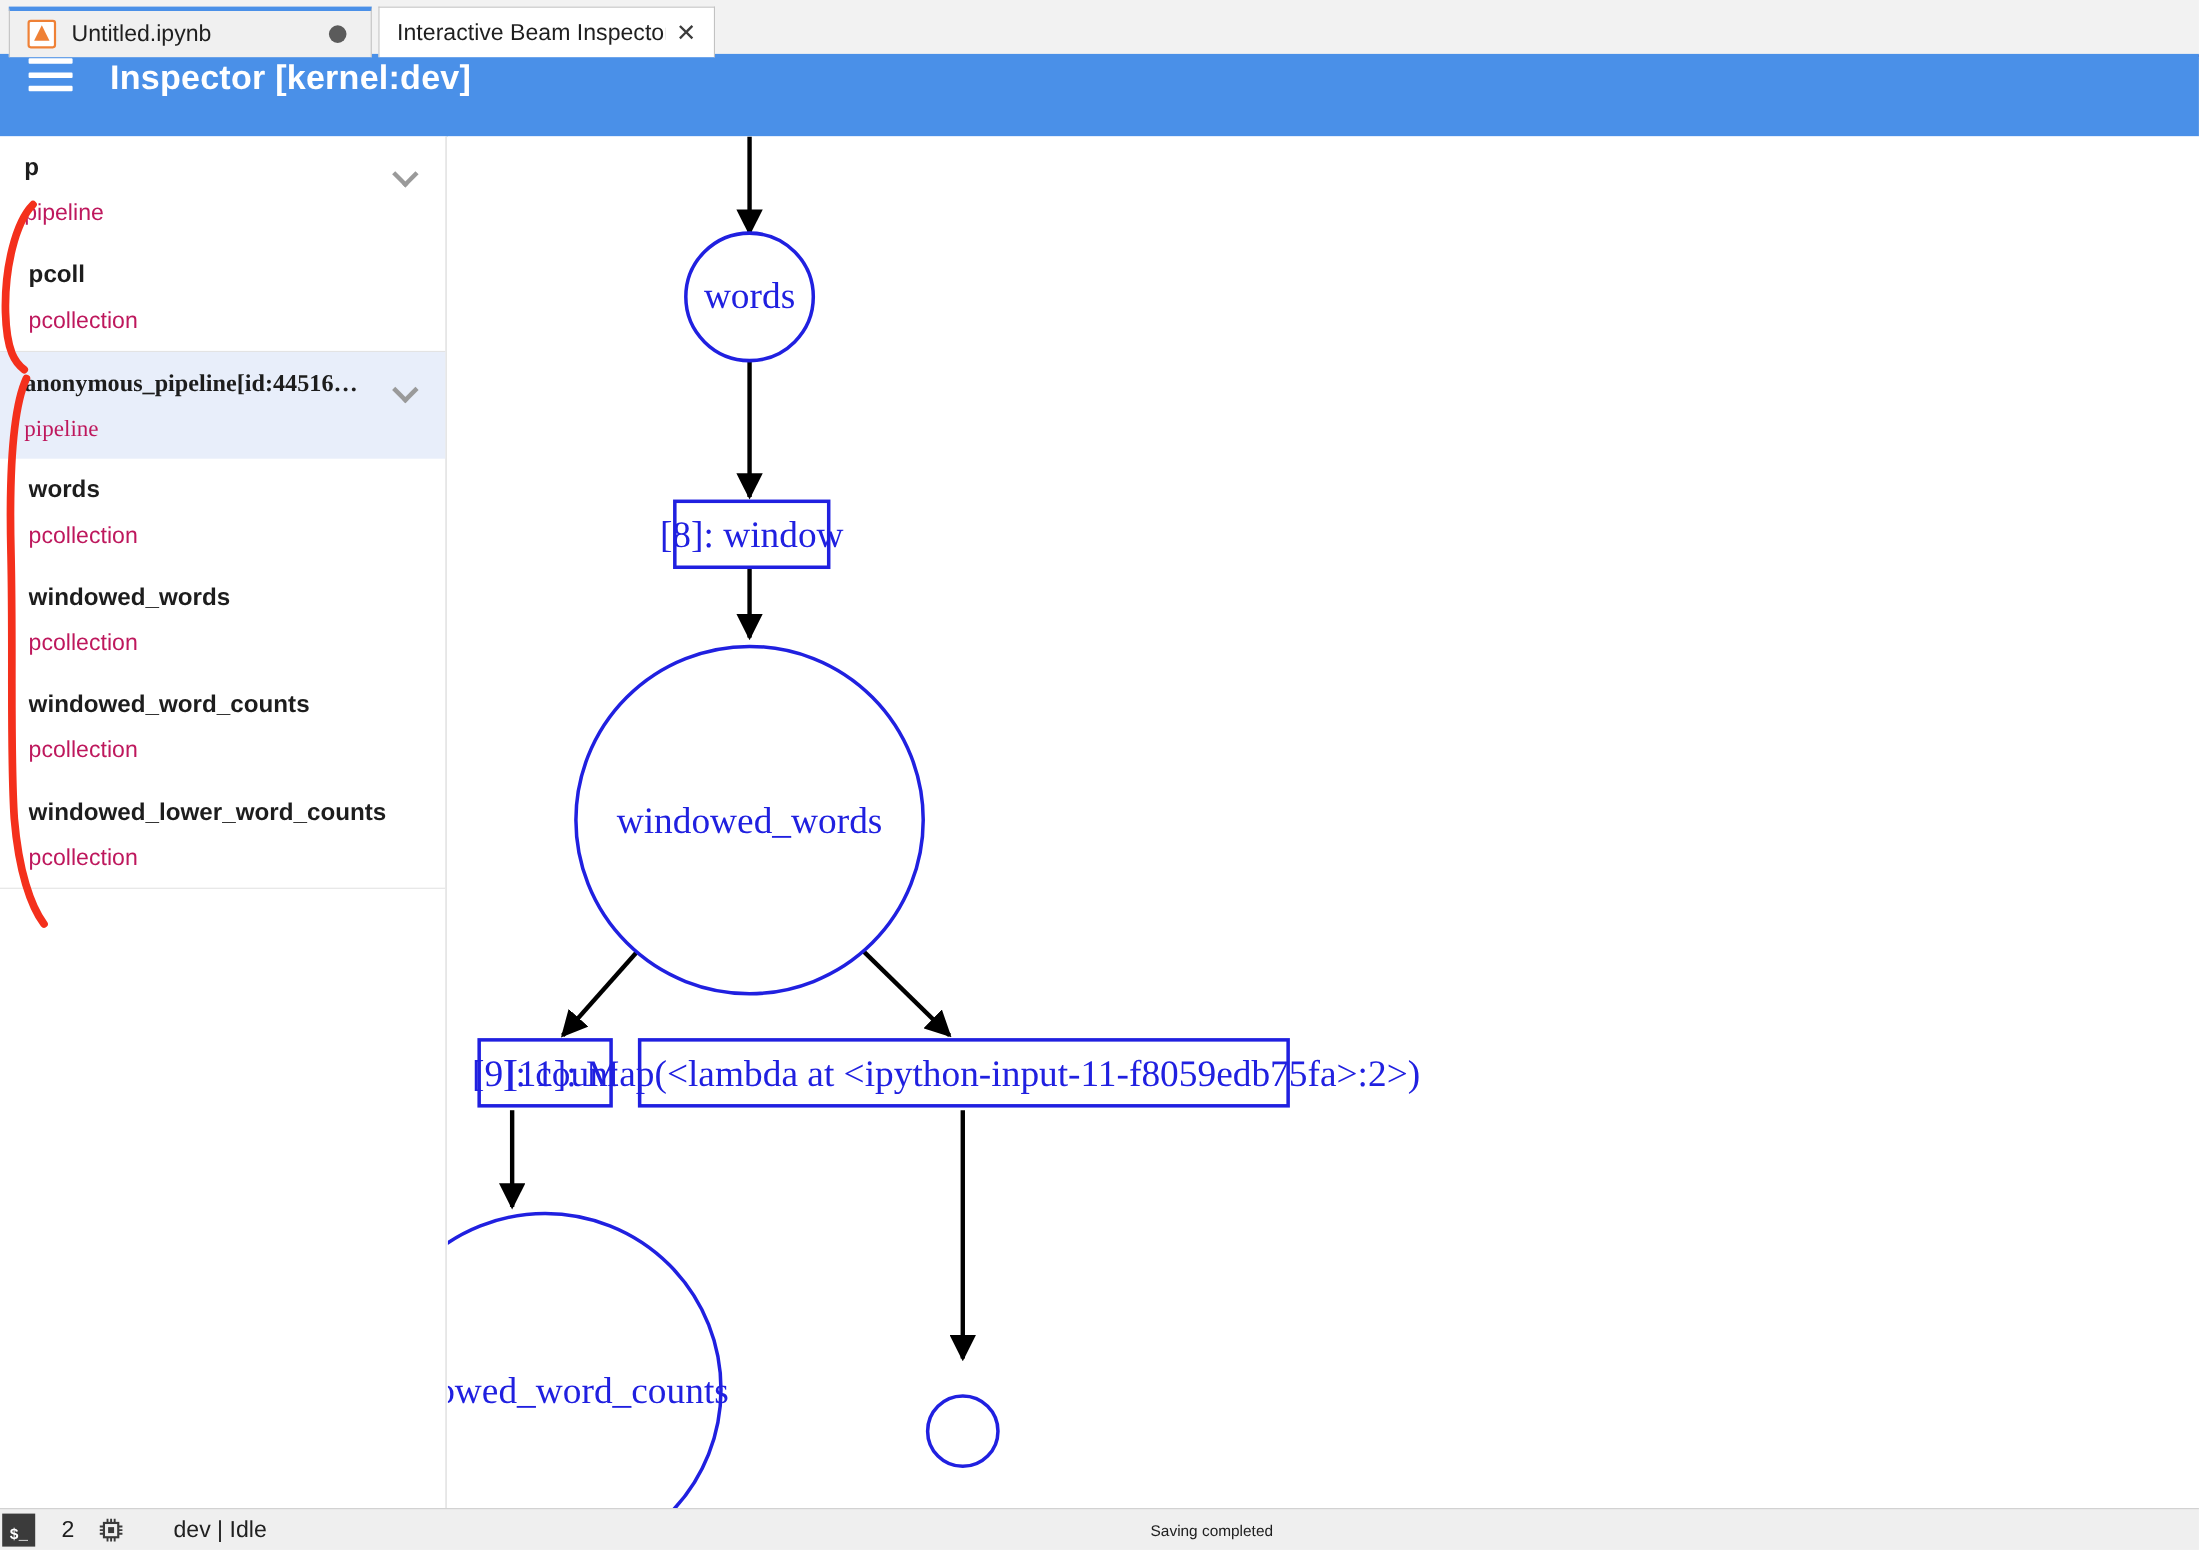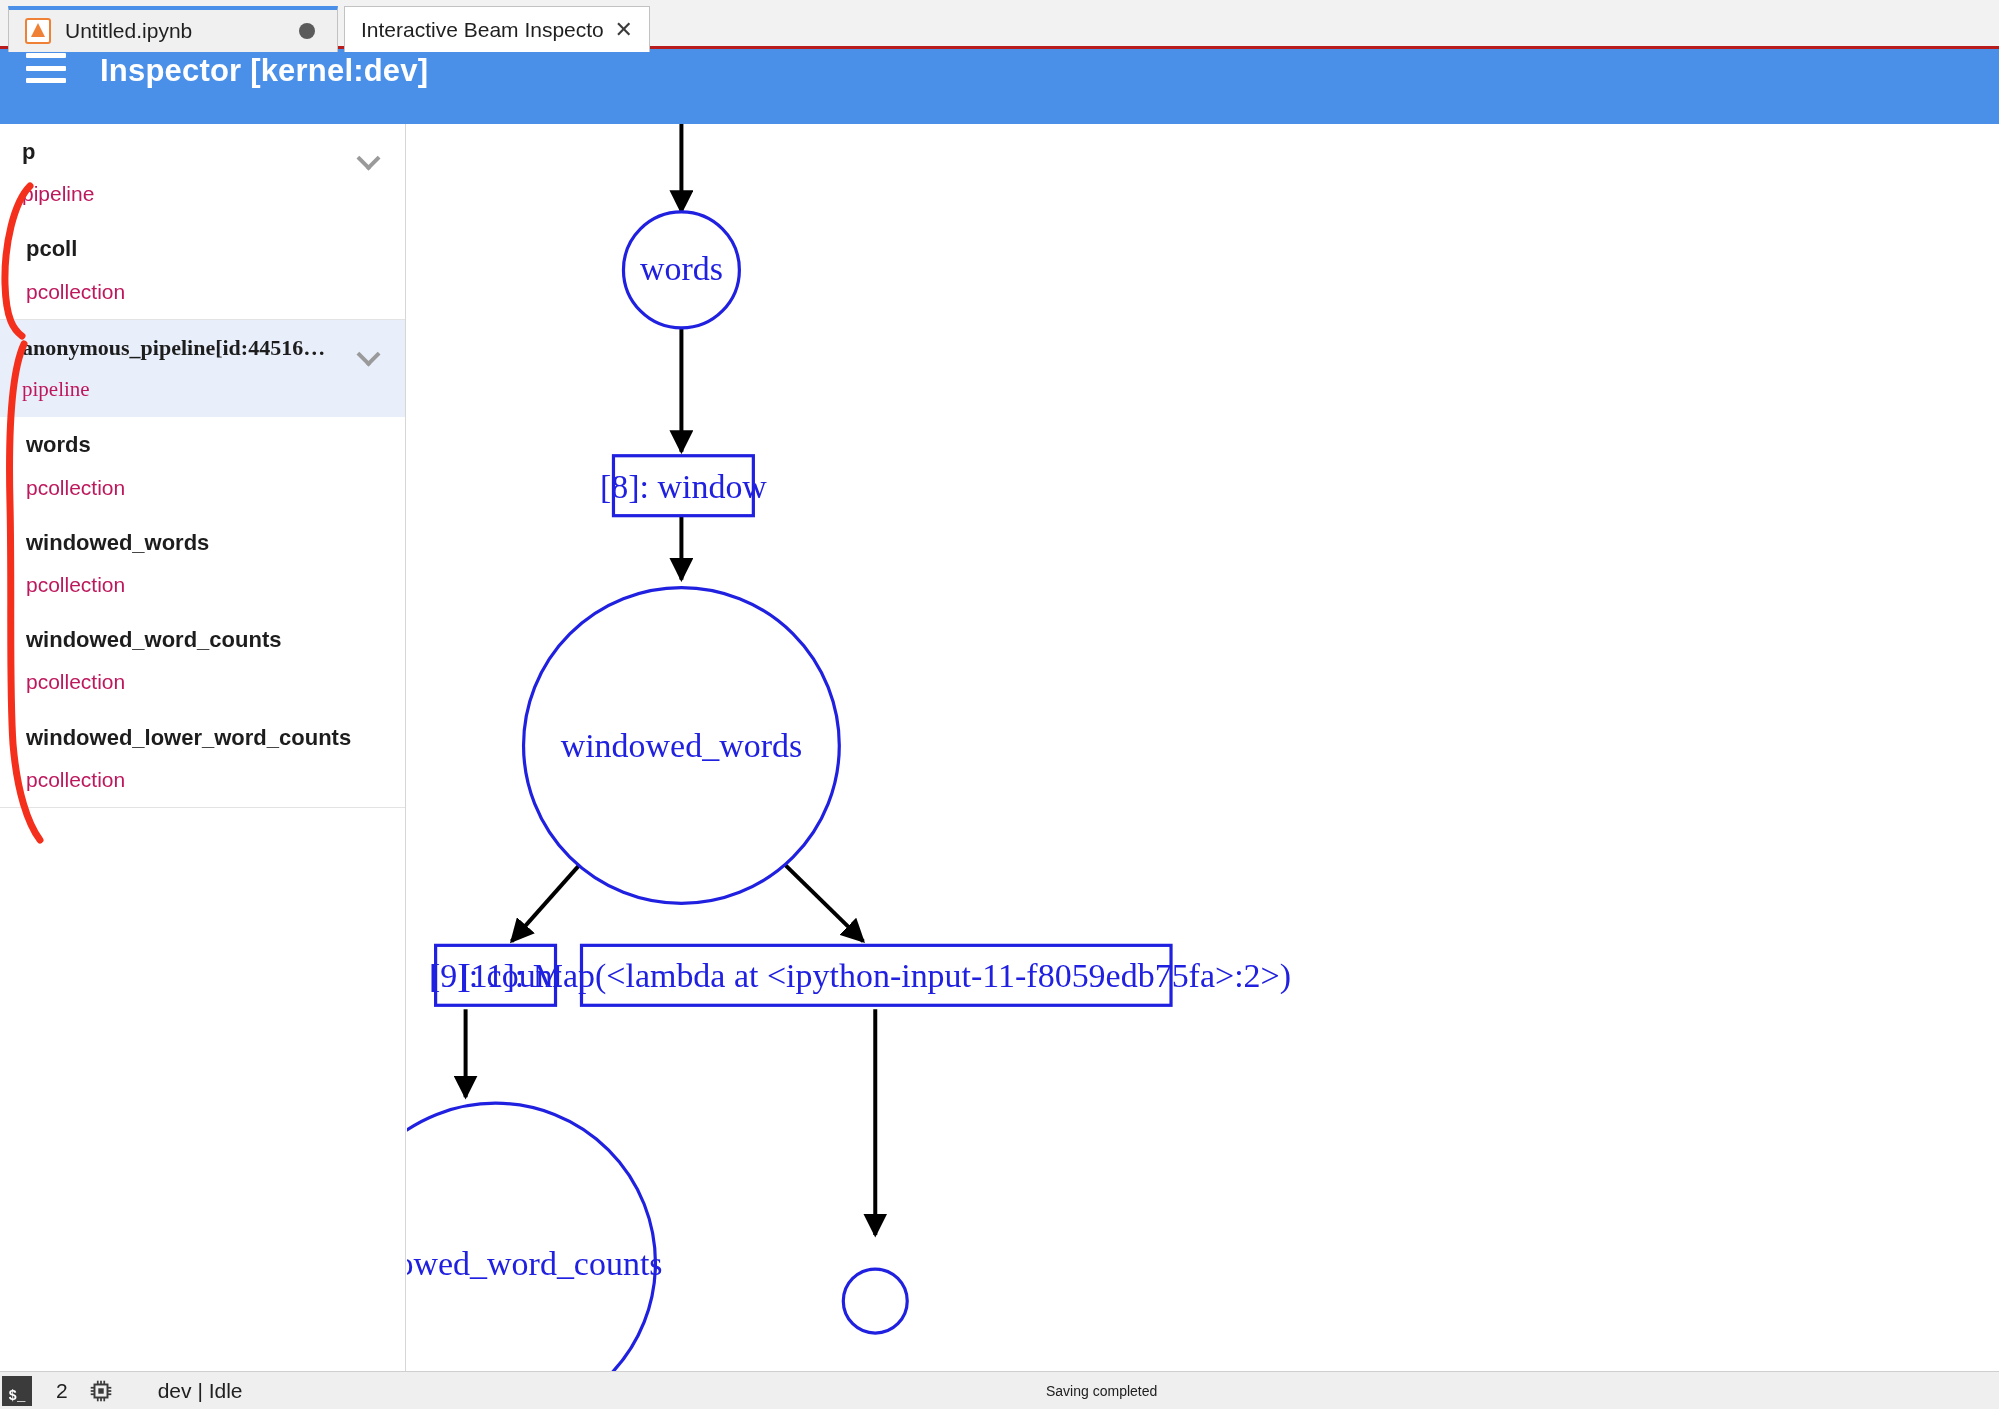--- a/index.html
+++ b/index.html
@@ -13,21 +13,21 @@
   #app {
     position: relative;
     width: 1999px; height: 1409px;
     background: #ffffff;
   }
 
   
   .tabbar {
     position: absolute; left: 0; top: 0; width: 1999px; height: 52px;
     background: #f2f2f2;
-    border-bottom: 6px solid #b91c1c;
+    border-bottom: 2px solid #b91c1c;
   }
   .tabbar-underline {
     position: absolute; left: 0; top: 49px; width: 1999px; height: 5px;
     background: #4a90e8;
   }
   .tab {
     position: absolute; top: 6px; height: 46px;
     display: flex; align-items: center;
     padding: 0 16px;
     font-size: 21px; color: #1f1f1f;

